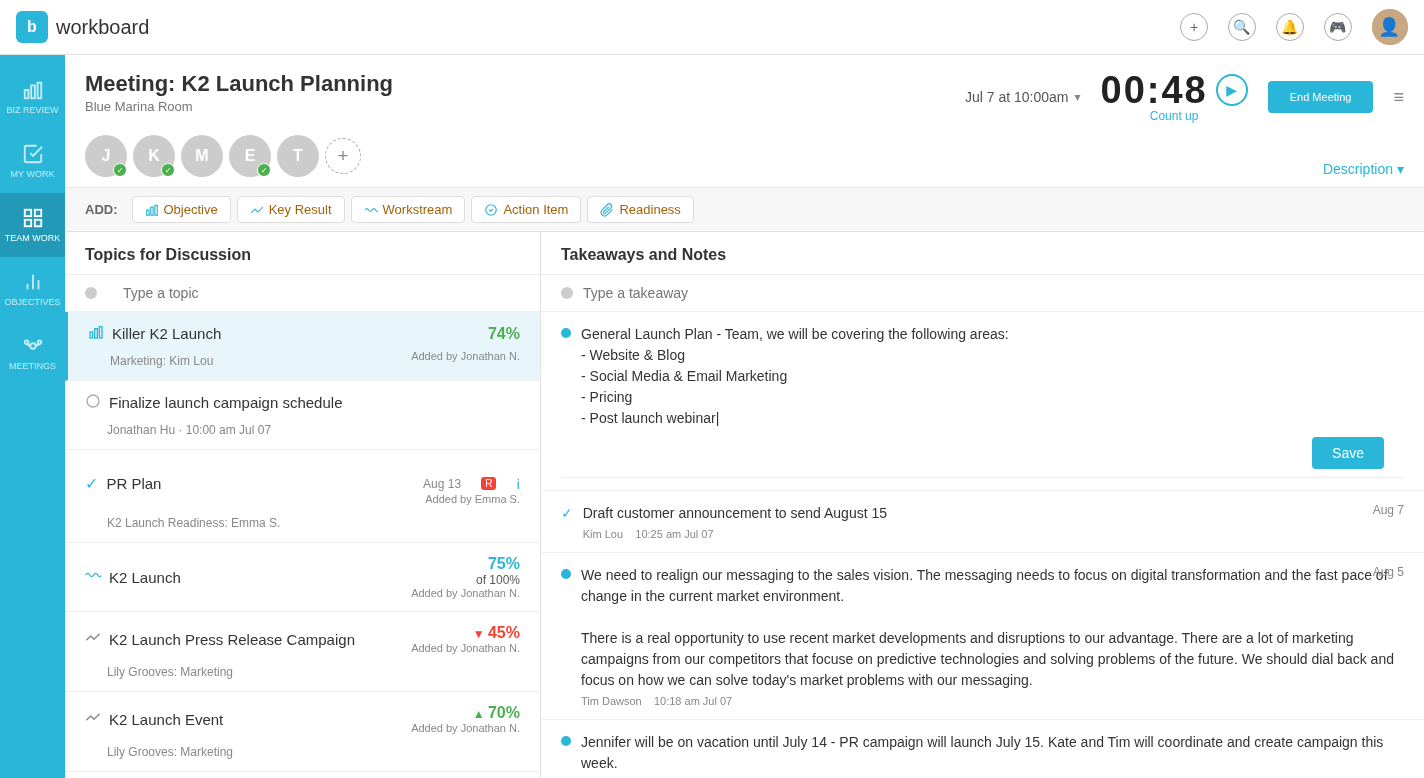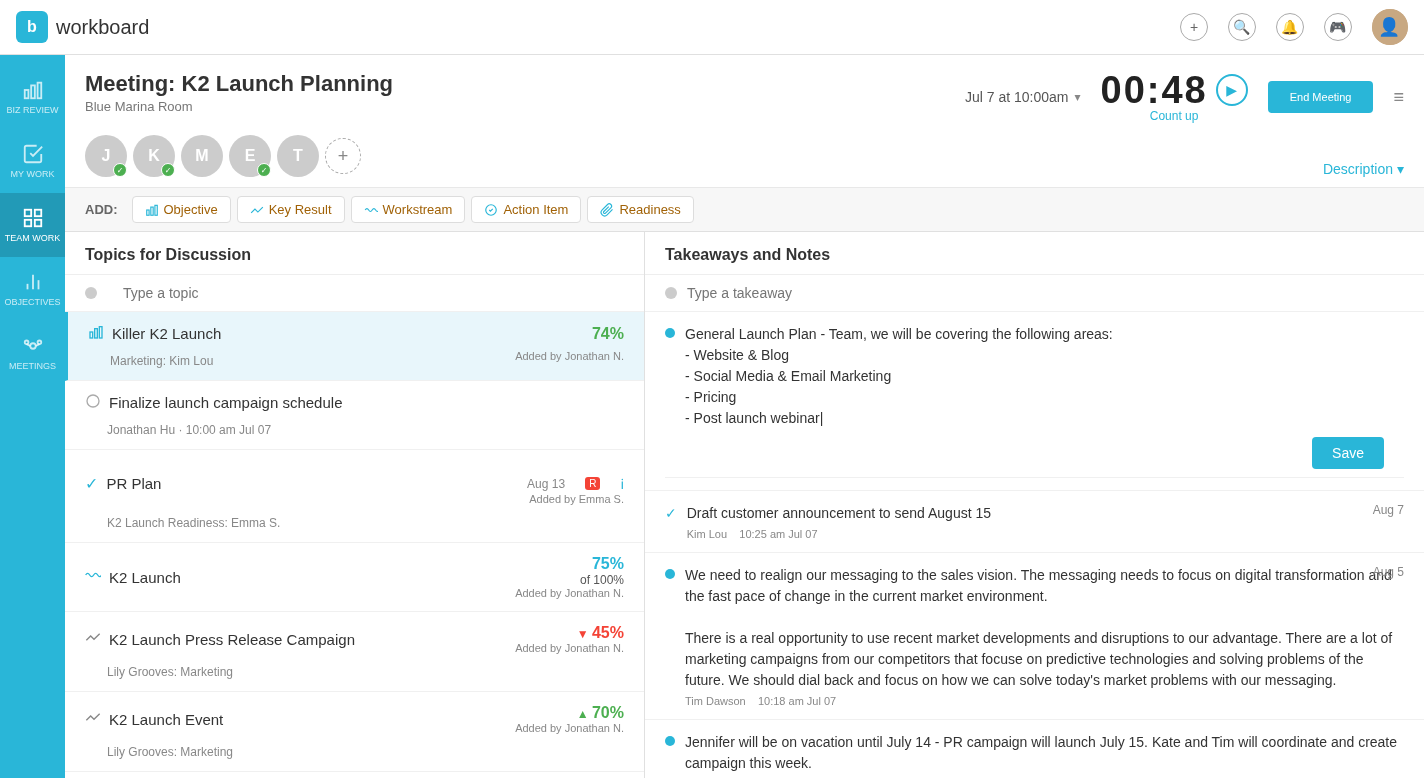--- a/index.html
+++ b/index.html
@@ -251,21 +251,21 @@
 
     
     .panels {
       flex: 1;
       display: flex;
       overflow: hidden;
     }
 
     
     .left-panel {
-      width: 580px;
+      width: 476px;
       border-right: 1px solid #e0e0e0;
       display: flex;
       flex-direction: column;
       overflow-y: auto;
       background: #fff;
     }
     .panel-title {
       font-size: 16px;
       font-weight: 600;
       color: #333;

